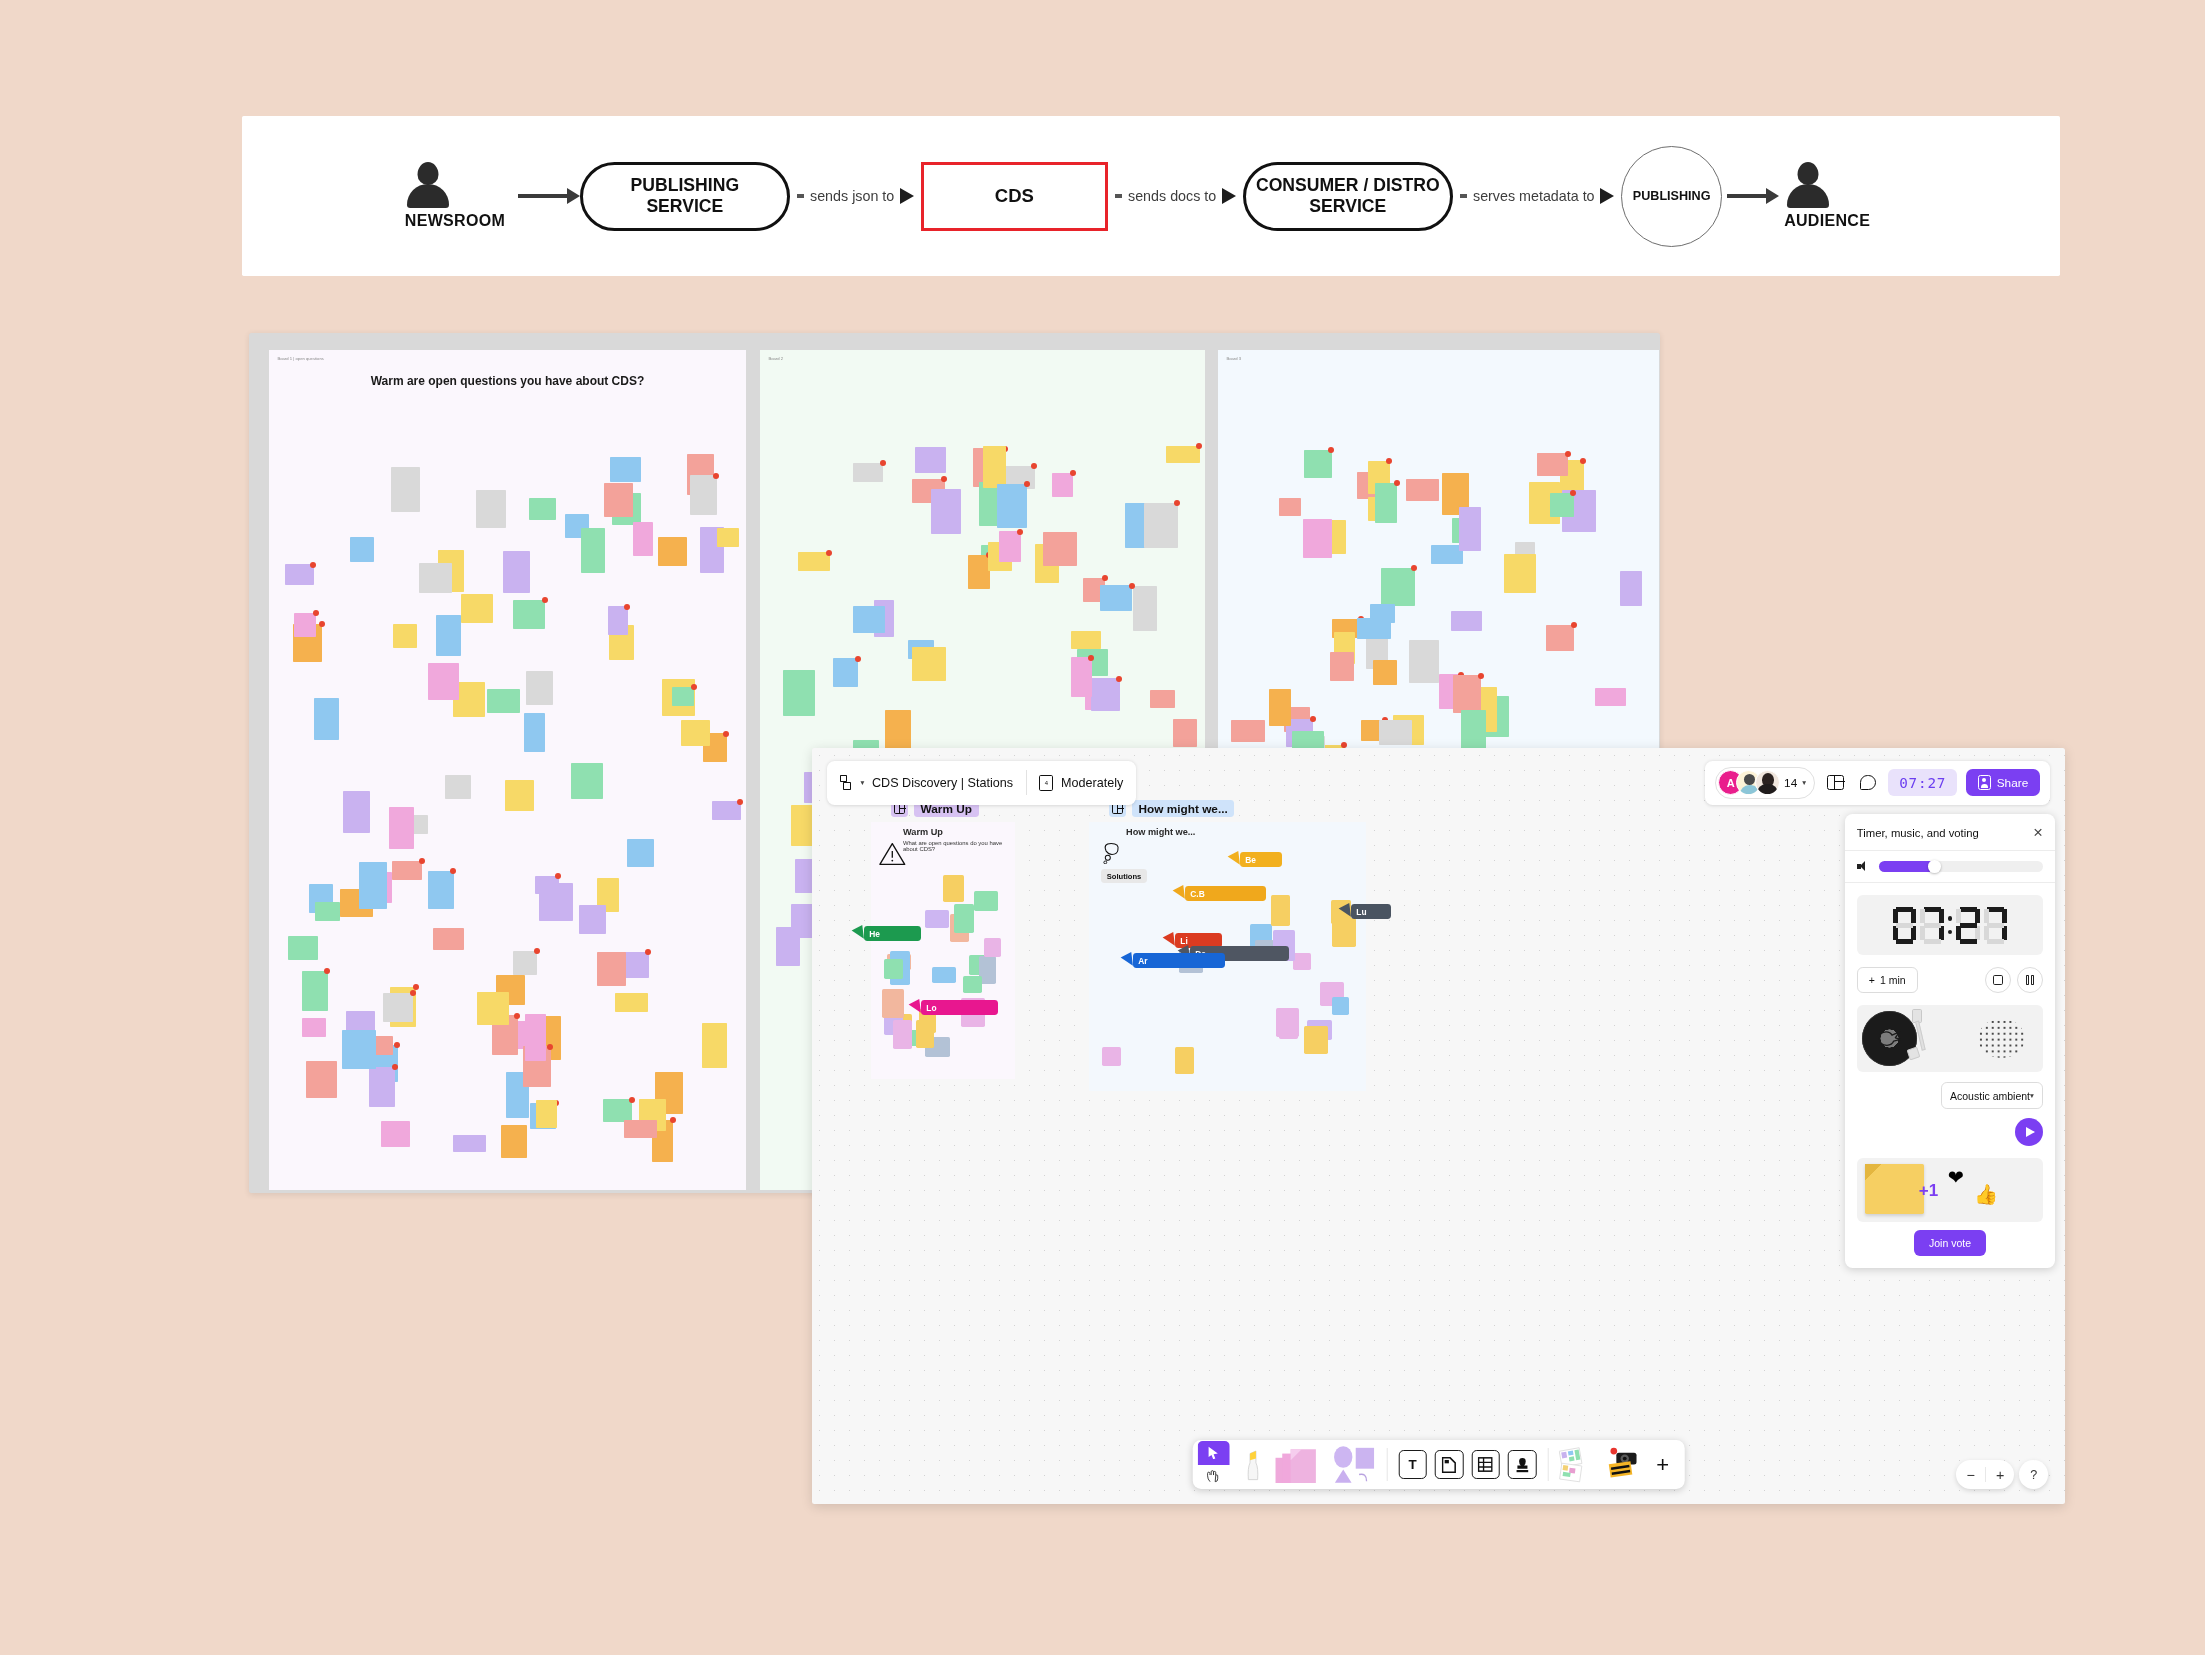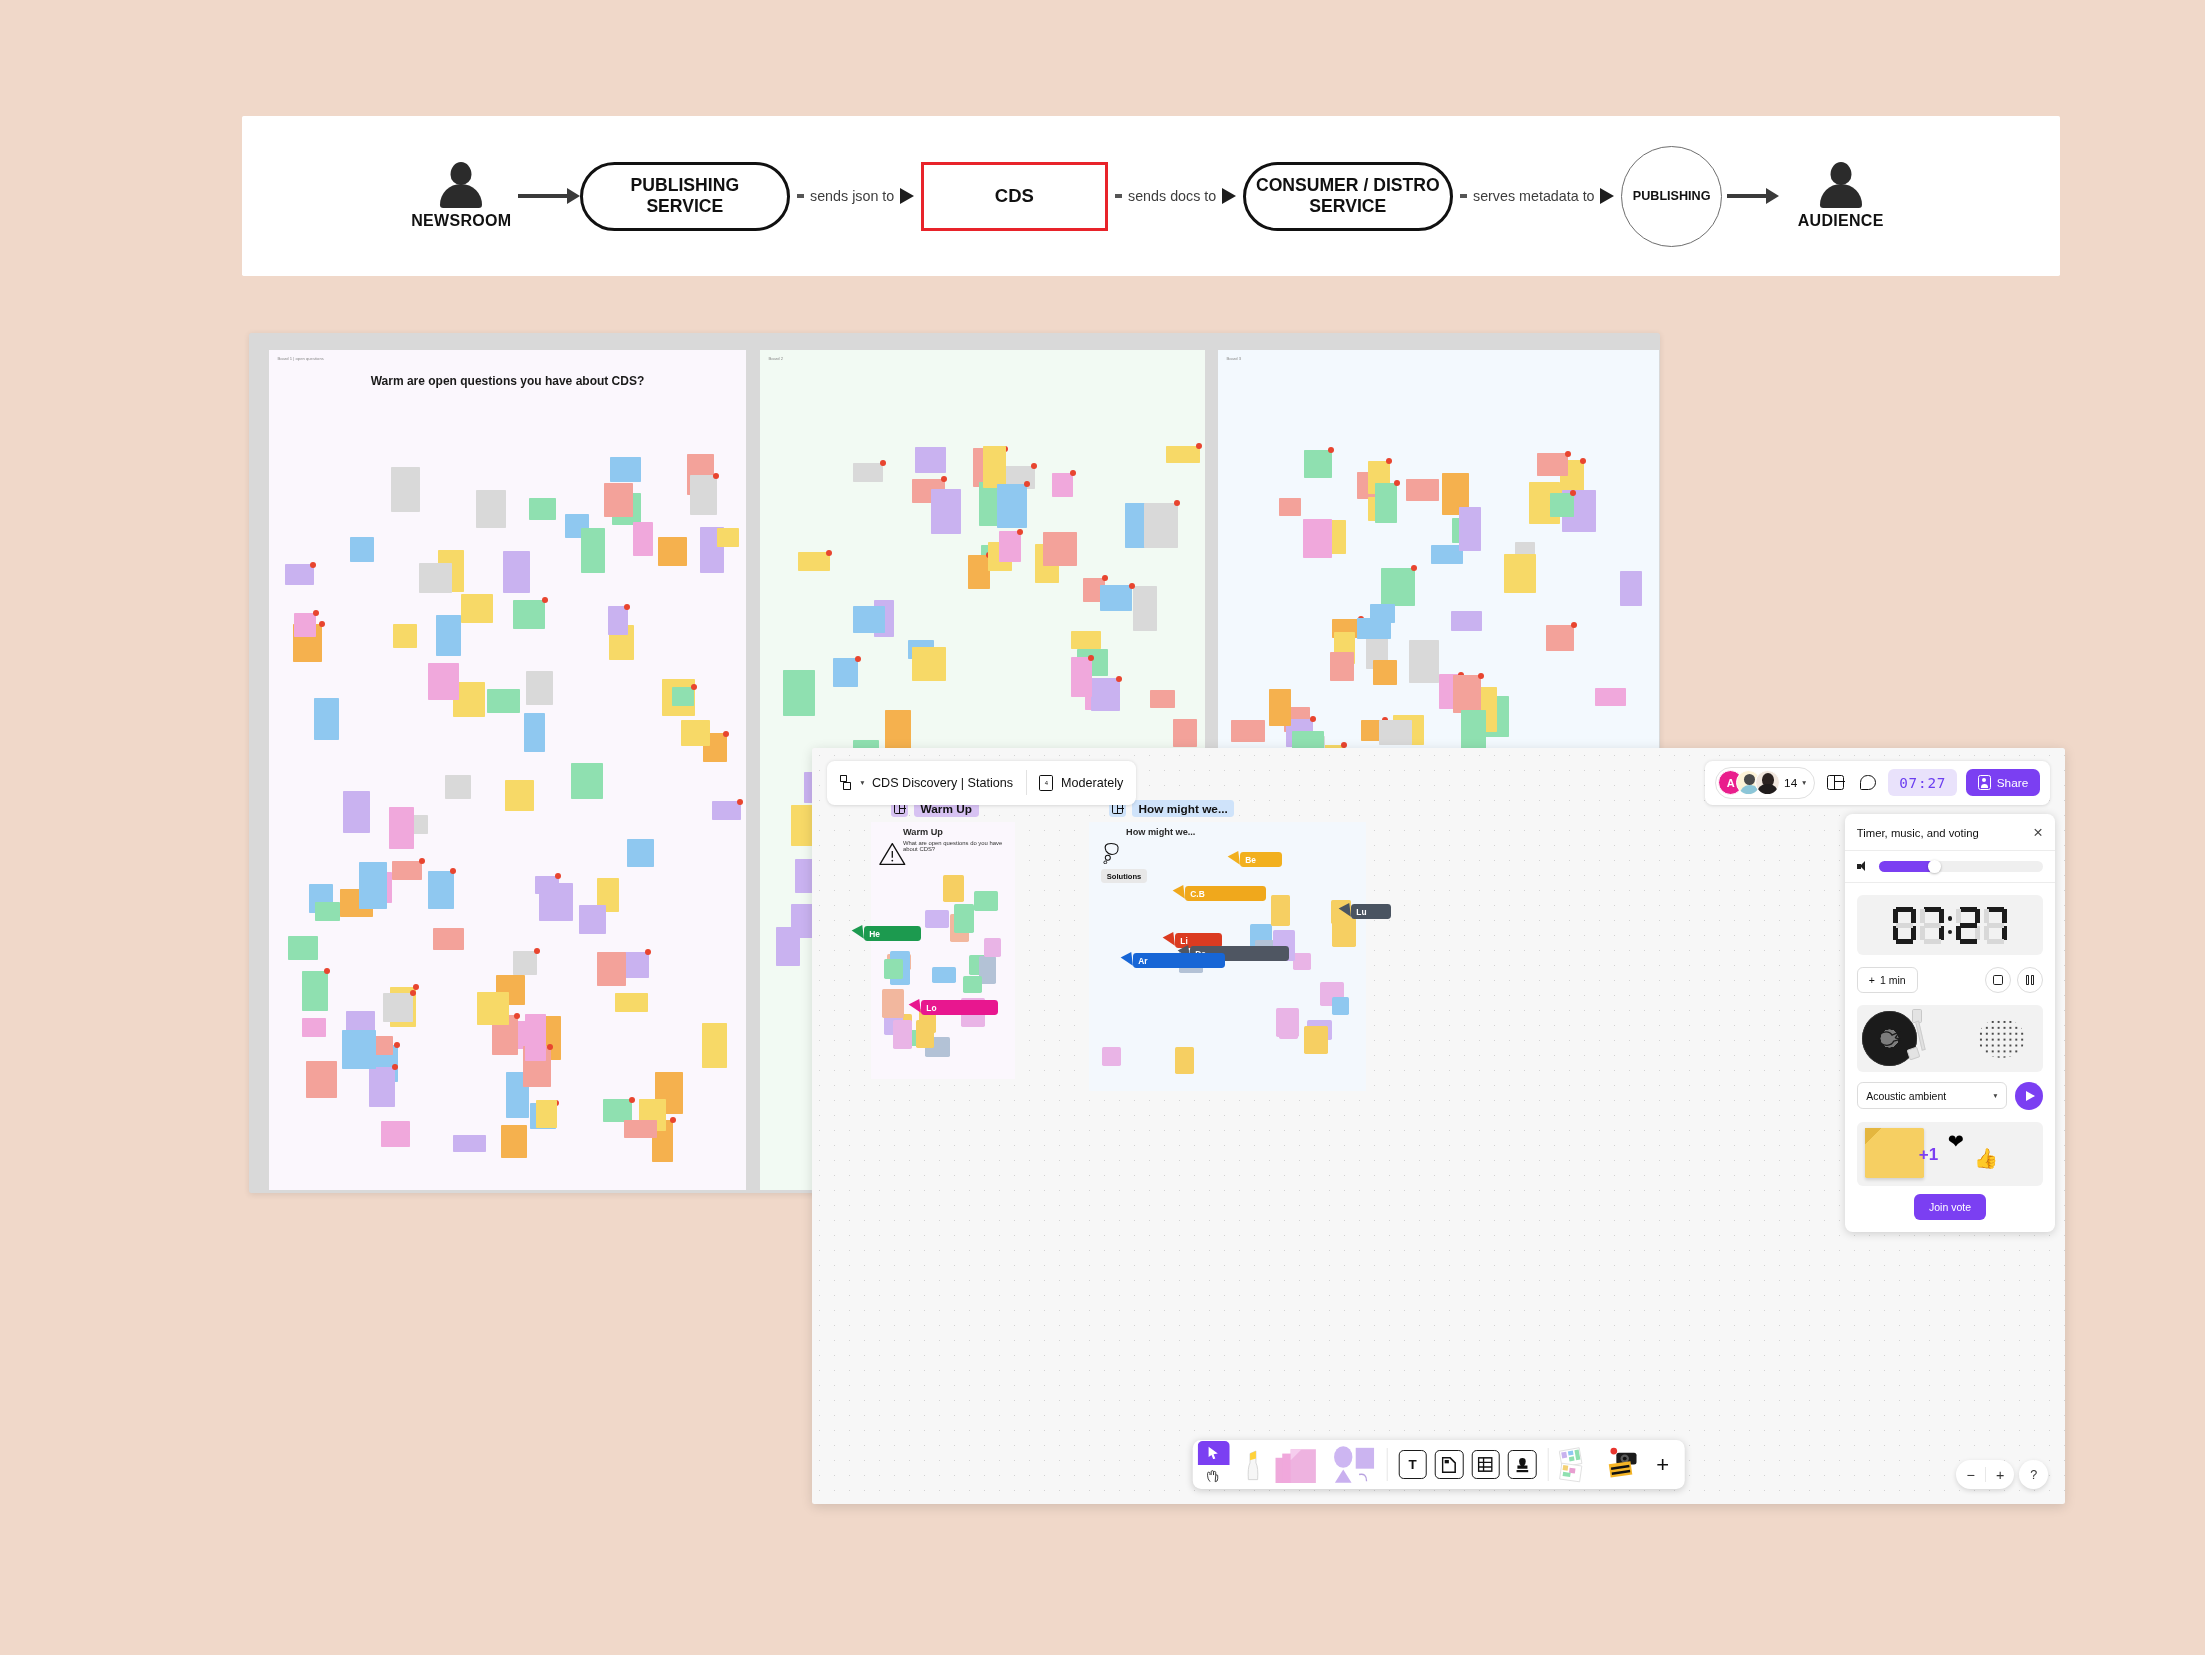--- a/index.html
+++ b/index.html
@@ -10,21 +10,21 @@
     position:relative;
   }
 
   
   .arch-card{
     position:absolute; left:242px; top:116px; width:1818px; height:160px;
     background:#ffffff; border-radius:1.7px;
     display:flex; align-items:center; justify-content:center;
   }
   .arch-row{ display:flex; align-items:center; gap:0px; }
-  .node-person{ display:flex; flex-direction:column; align-items:center; width:113px;}
+  .node-person{ display:flex; flex-direction:column; align-items:flex-start; width:113px;}
   .person-glyph{ width:47px; height:45px; position:relative; }
   .person-glyph .head{ position:absolute; left:50%; top:0; transform:translateX(-50%);
      width:21px; height:23px; background:#2b2b2b; border-radius:50%/55% 55% 45% 45%; }
   .person-glyph .body{ position:absolute; left:50%; top:22px; transform:translateX(-50%);
      width:42px; height:23.5px; background:#2b2b2b; border-radius:22px 22px 3.4px 3.4px; }
   .node-label{ font-weight:bold; font-size:16px; letter-spacing:0.3px; color:#111; margin-top:5px;
      font-family:"Liberation Sans", sans-serif; }
   .arrow{ display:flex; align-items:center; width:62px; height:17px; position:relative;}
   .arrow .shaft{ height:3.4px; background:#3a3a3a; flex:1; }
   .arrow .head{ width:0;height:0;border-top:8.4px solid transparent;border-bottom:8.4px solid transparent;
@@ -213,21 +213,21 @@
   .vinyl .bird{ position:absolute; left:14.3px; top:15px; width:27px; height:23.5px; color:#1b1b1b; }
   .tonearm{ position:absolute; left:55px; top:4.2px; width:10px; height:52px;}
   .tonearm .pivot{ position:absolute;left:0;top:0;width:10px;height:13.4px;background:#e3e3e3;border-radius:1.7px;border:0.8px solid #c8c8c8;}
   .tonearm .rod{ position:absolute;left:3.4px;top:11.8px;width:4.2px;height:30px;background:#e0e0e0;transform:rotate(-13deg);
      transform-origin:top center; border:0.8px solid #cdcdcd;}
   .tonearm .tip{ position:absolute;left:-3.4px;top:39px;width:11px;height:11px;background:#e3e3e3;border-radius:1.7px;
      transform:rotate(-18deg); border:0.8px solid #cbcbcb;}
   .speakerdots{ position:absolute; right:18.5px; top:14.3px; width:47px; height:39px;
      background-image:radial-gradient(#4a4a4a 1.1px, transparent 1.2px);
      background-size:5.9px 5.9px; border-radius:50%;}
-  .m-sel{ display:flex; align-items:flex-start; justify-content:space-between; margin:10px 11.8px 11.8px; gap:8.4px;}
+  .m-sel{ display:flex; align-items:flex-end; justify-content:space-between; margin:10px 11.8px 11.8px; gap:8.4px;flex-direction:column;}
   .m-dd{ flex:1; border:0.8px solid #dcdcdc; border-radius:5.9px; padding:6.7px 8.4px; font-size:10.5px; color:#111;
      display:flex; align-items:center; justify-content:space-between; cursor:pointer;}
   .playbtn{ width:28px;height:28px;border-radius:50%;background:#7b3ff2;display:flex;align-items:center;
      justify-content:center; cursor:pointer;}
   .playbtn i{ width:0;height:0;border-top:5.9px solid transparent;border-bottom:5.9px solid transparent;
      border-left:9.2px solid #fff; margin-left:2.5px; display:block;}
   .votebox{ margin:0 11.8px; background:#f2f2f2; border-radius:5.9px; height:64px; position:relative; overflow:hidden;}
   .vnote{ position:absolute; left:8.4px; top:6.7px; width:59px;height:50px;background:#f6cf62;border-radius:1.7px;
      box-shadow:0 1.7px 3.4px rgba(0,0,0,.14);}
   .vnote::after{ content:""; position:absolute; left:0; top:0; width:17px;height:17px;

